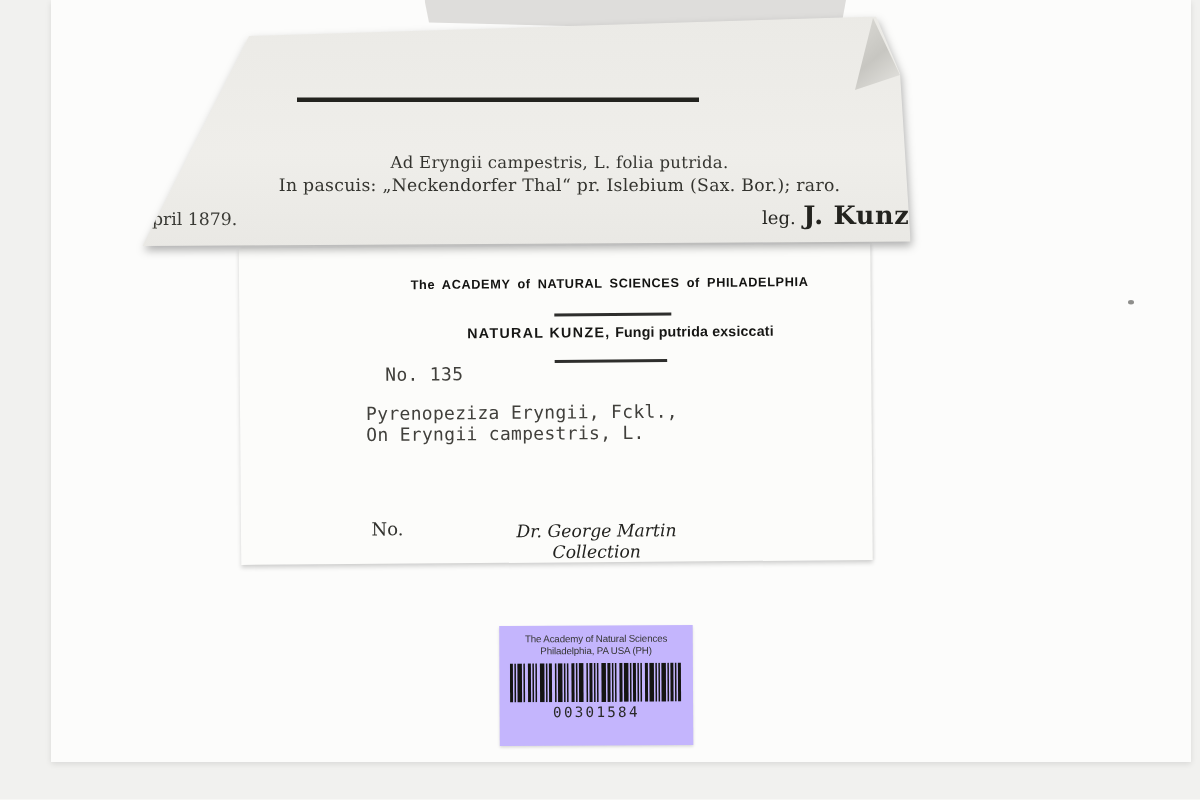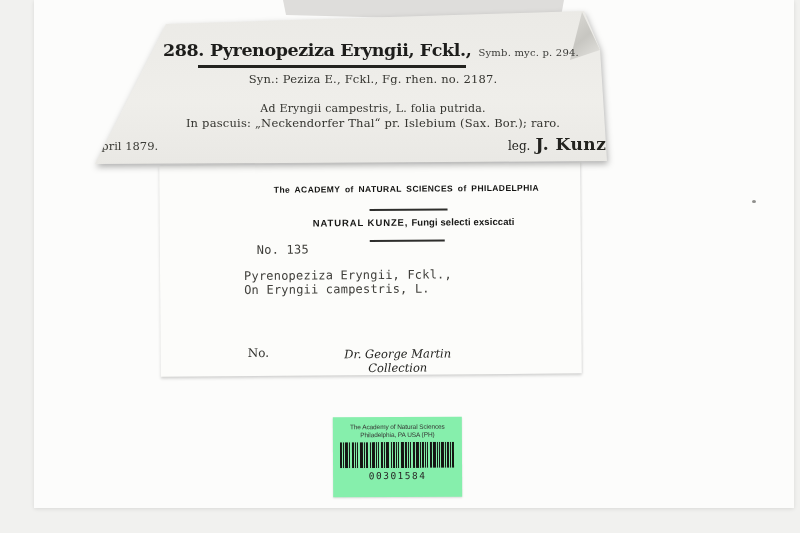--- a/index.html
+++ b/index.html
@@ -95,21 +95,21 @@
   }
   .card .collection{
     left:158px;top:183px;width:158px;text-align:center;
     font-family:"DejaVu Serif", serif;font-style:italic;
     font-size:11.5px;color:#22221f;
   }
 
   
   .sticker{
     left:333px;top:417px;width:129px;height:80px;z-index:2;
-    background:#86efac;
+    background:#c4b5fd;
     transform:rotate(-0.3deg);
     box-shadow:0 1px 2px rgba(0,0,0,.14);
     font-family:"Liberation Sans", sans-serif;
     color:#2a2a28;
   }
   .sticker .bc-line{width:100%;text-align:center;font-size:6.5px;line-height:7.5px;
     letter-spacing:-0.1px;color:#353533;}
   .sticker .bc-line1{margin-top:6px;}
   .bars{
     width:116px;height:26px;margin:4px auto 0 auto;
@@ -129,41 +129,37 @@
 <body>
 
 <div class="abs sheet"></div>
 <div class="abs fragment"></div>
 <div class="abs speck"></div>
 
 <div class="abs top-label-wrap">
 <div class="abs top-label" style="left:0;top:0;">
   <div class="abs fold"></div>
   <div class="abs tl-content">
-    <div class="abs tl-titleline">
-      <span class="tl-number">288.</span><span class="tl-species">Pyrenopeziza Eryngii, Fckl.,</span><span class="tl-ref">Symb. myc. p. 294.</span>
-    </div>
     <div class="abs tl-rule"></div>
-    <div class="abs tl-line tl-syn">Syn.: Peziza E., Fckl., Fg. rhen. no. 2187.</div>
     <div class="abs tl-line tl-locality">In pascuis: „Neckendorfer Thal“ pr. Islebium (Sax. Bor.); raro.</div>
     <div class="abs tl-line tl-substrate">Ad Eryngii campestris, L. folia putrida.</div>
     <div class="abs tl-date">April 1879.</div>
     <div class="abs tl-collector">
       <span class="leg">leg.</span>
       <span class="name">J. Kunze.</span>
     </div>
   </div>
 </div>
 </div>
 
 <div class="abs card">
   <div class="abs institution">The ACADEMY of NATURAL SCIENCES of PHILADELPHIA</div>
   <div class="abs rule1"></div>
   <div class="abs kunze-line">
-    <span class="kname">NATURAL KUNZE,</span><span class="kdesc">Fungi selecti exsiccati</span>
+    <span class="kname">NATURAL KUNZE,</span><span class="kdesc">Fungi putrida exsiccati</span>
   </div>
   <div class="abs rule2"></div>
   <div class="abs type number-line">No. 135</div>
   <div class="abs type sp1">Pyrenopeziza Eryngii, Fckl.,</div>
   <div class="abs type sp2">On Eryngii campestris, L.</div>
   <div class="abs no-label">No.</div>
   <div class="abs collection">Dr. George Martin Collection</div>
 </div>
 
 <div class="abs sticker">

